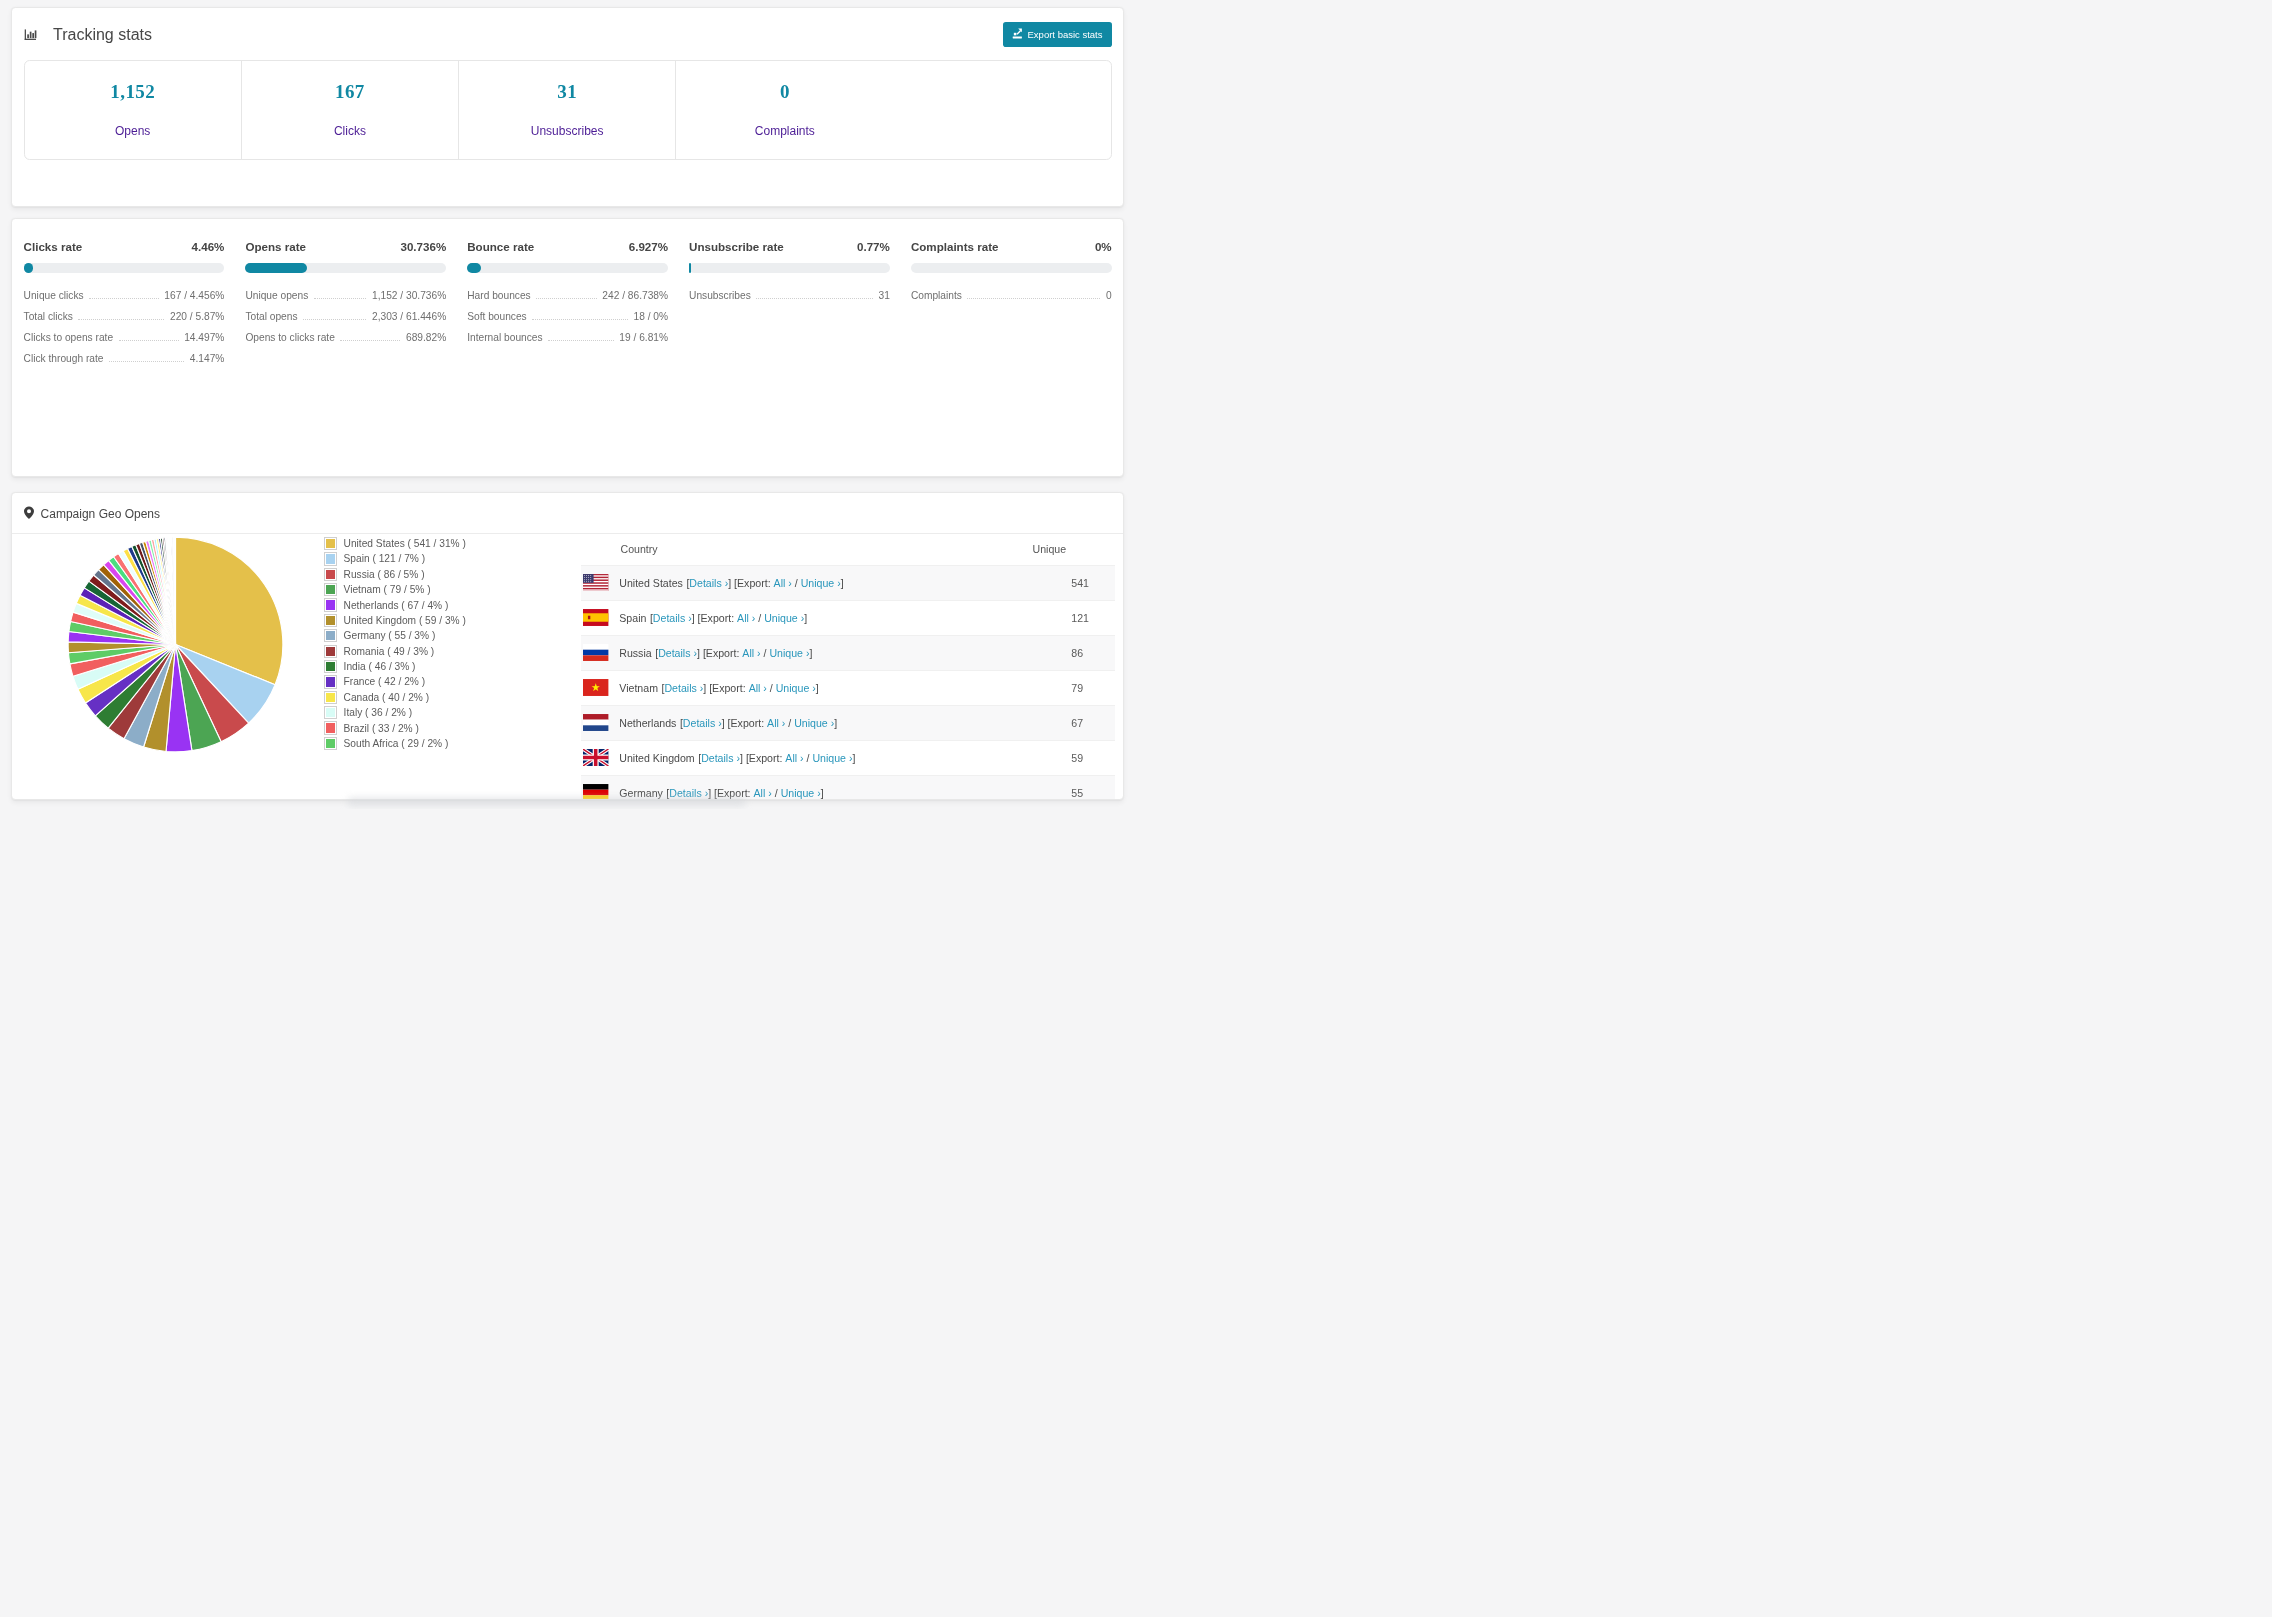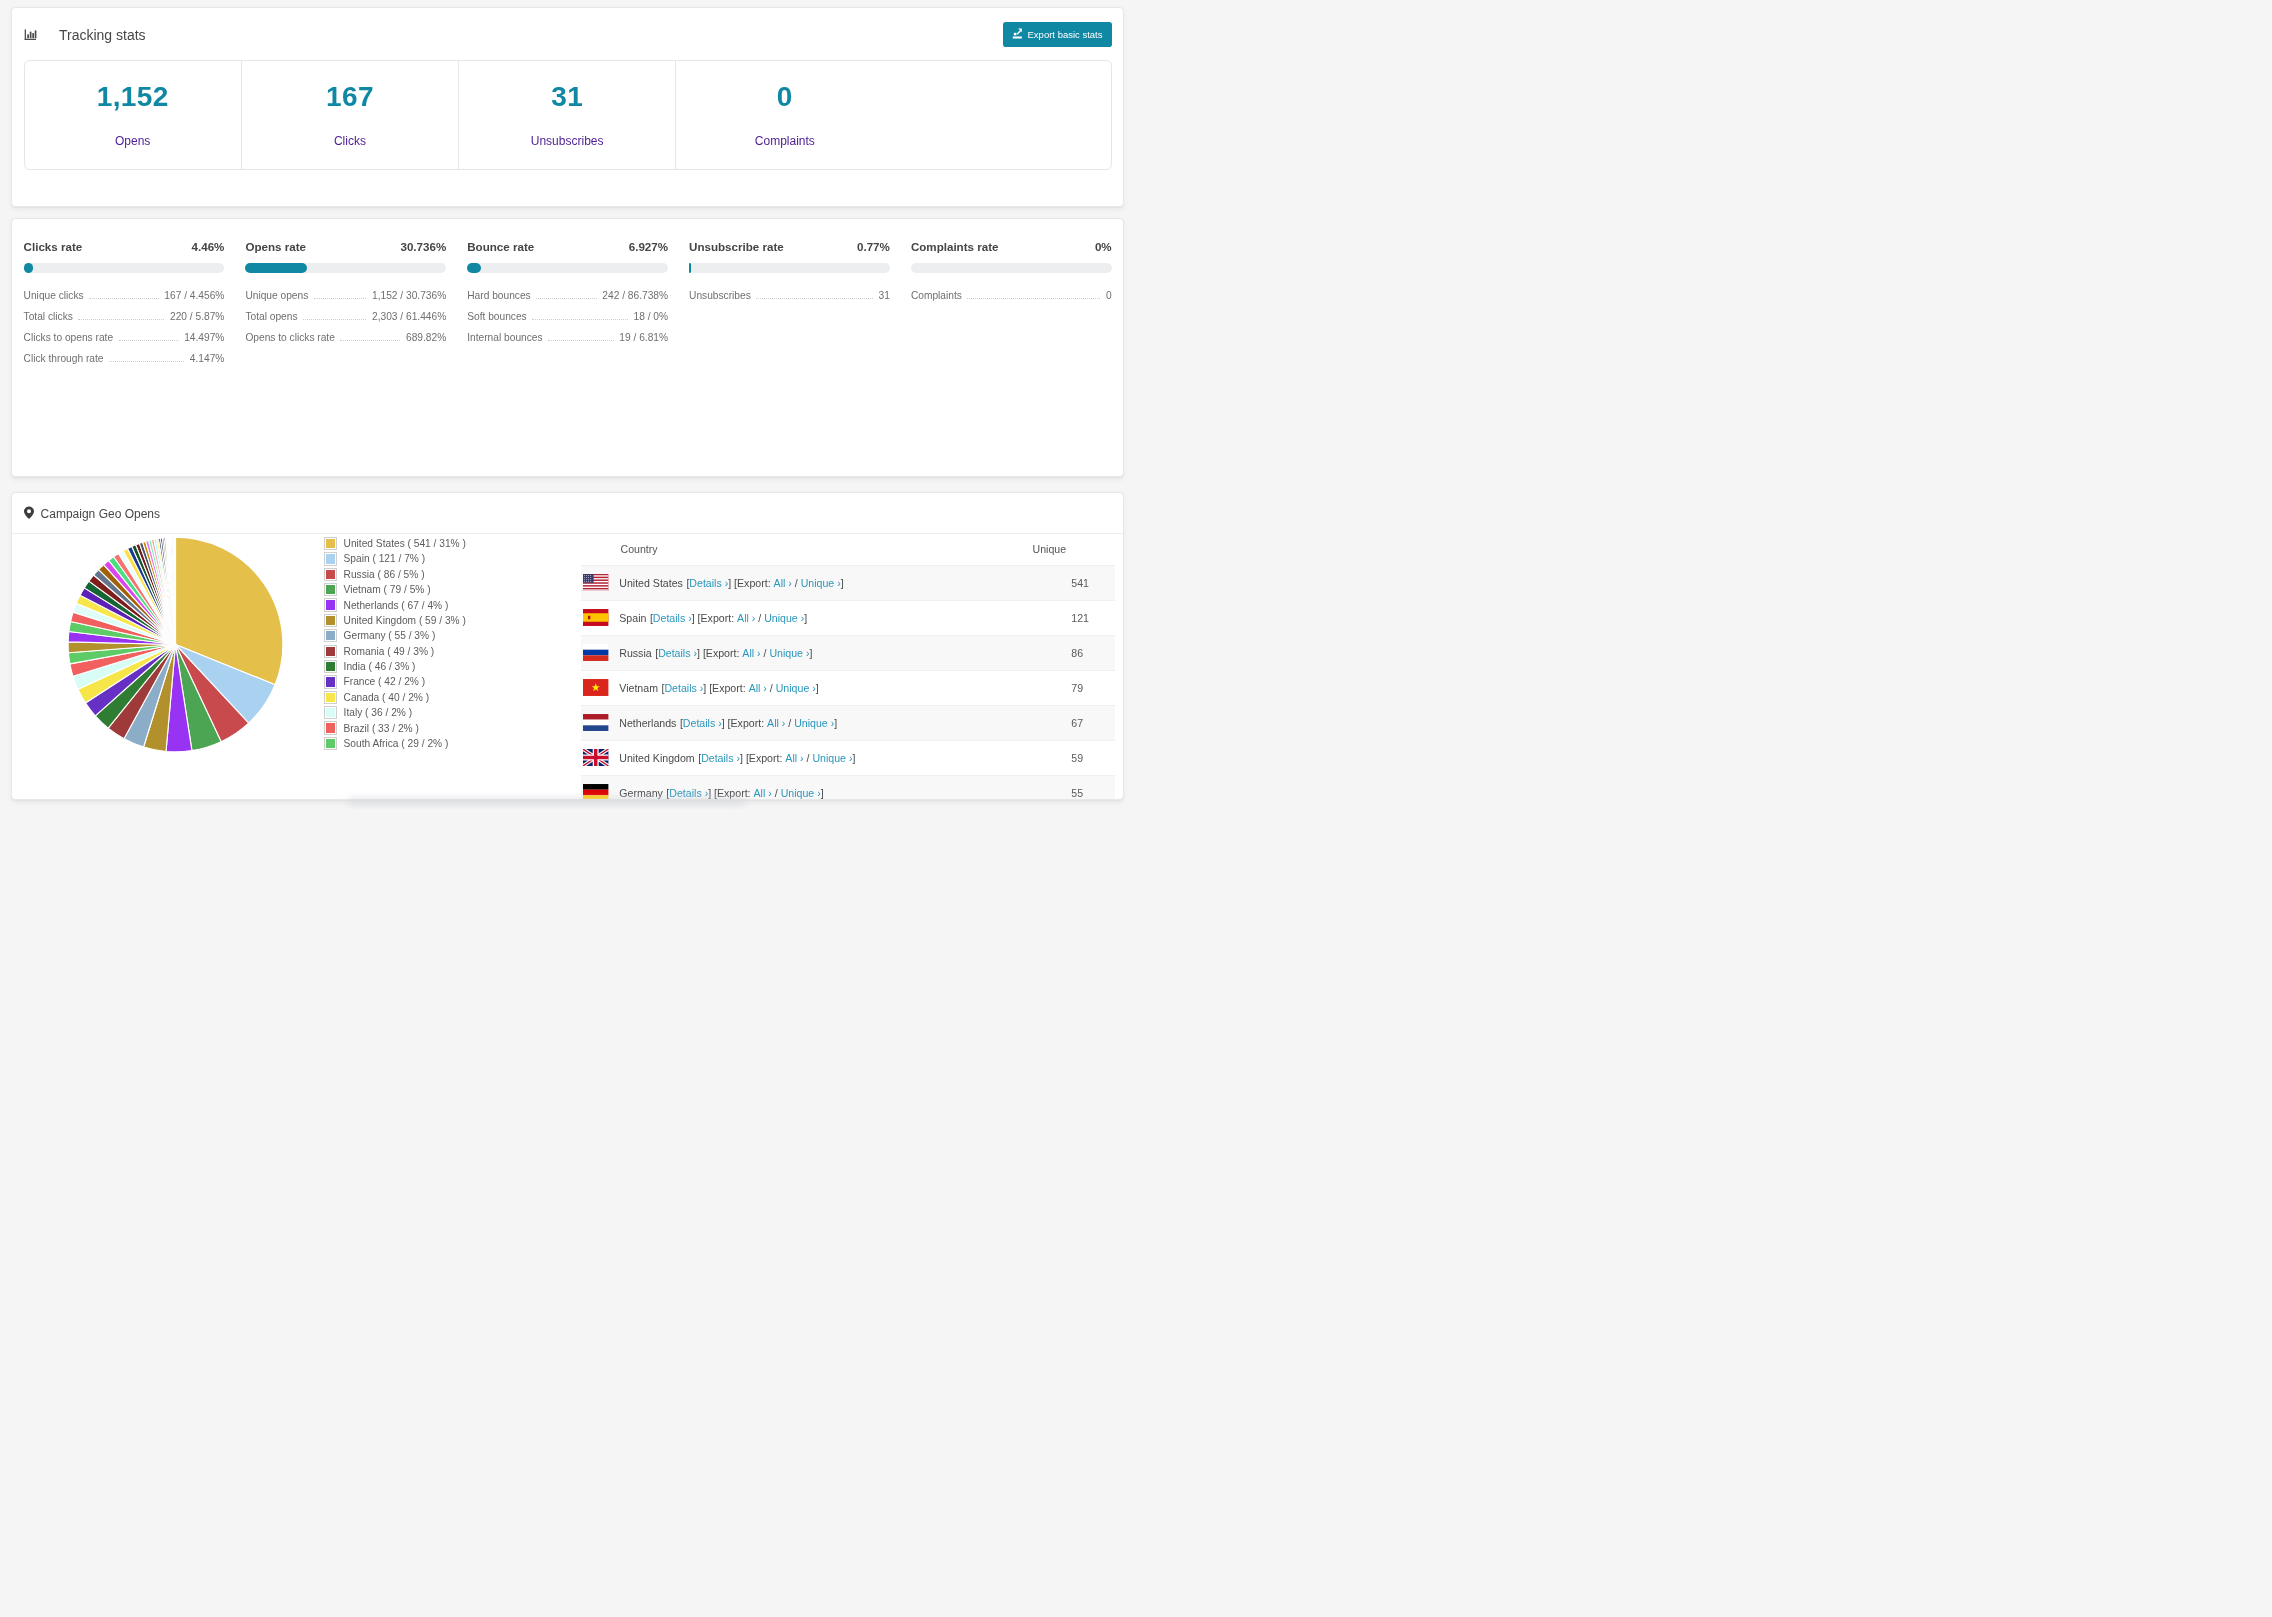--- a/index.html
+++ b/index.html
@@ -16,38 +16,38 @@
     box-shadow:0 0.7px 1.4px rgba(0,0,0,.04),0 2.1px 5.6px rgba(0,0,0,.05);
   }
   #card-tracking{margin-top:7px;height:198px;}
   #card-rates{margin-top:10.6px;height:259px;box-sizing:border-box;}
   #card-geo{margin-top:15.5px;height:306px;overflow:hidden;}
 
   .card-head{
     display:flex;align-items:center;justify-content:space-between;
     padding:14px 11.3px 11.3px;
   }
-  .card-title{display:flex;align-items:center;gap:22px;font-size:14px;color:#474747;}
+  .card-title{display:flex;align-items:center;gap:16px;font-size:16px;color:#474747;}
   .card-title svg{display:block;}
 
   
   .btn-export{
     display:flex;align-items:center;gap:5px;border:none;cursor:pointer;
     background:var(--accent,#1088a3);color:#fff;font-size:9.5px;
     padding:6.4px 9.2px;border-radius:2.8px;font-family:inherit;
   }
 
   
   .stats-box{
     margin:1.4px 11.3px 17px;border:0.7px solid #e6e6e6;border-radius:5.6px;
     display:grid;grid-template-columns:repeat(5,1fr);
   }
   .stat{padding:20px 0 21px;text-align:center;border-right:0.7px solid #e6e6e6;}
   .stat:last-child{border-right:none;}
-  .stat .num{font-size:28px;font-weight:bold;color:var(--accent,#1088a3);letter-spacing:0.4px;}
+  .stat .num{font-size:19px;font-weight:bold;color:var(--accent,#1088a3);letter-spacing:0.4px;font-family:Liberation Serif, serif;}
   .stat .lbl{font-size:12px;color:#4c1d95;margin-top:21px;}
 
   
   #card-rates{padding:21px 11.3px 17px;display:grid;grid-template-columns:repeat(5,1fr);
     column-gap:21px;row-gap:30px;align-content:start;}
   .rate-head{display:flex;justify-content:space-between;align-items:baseline;}
   .rate-title,.rate-value{font-size:11.6px;font-weight:bold;color:#454545;}
   .bar{margin-top:10.6px;height:10px;background:#eceef0;border-radius:5px;}
   .bar .fill{height:100%;background:var(--accent,#1088a3);border-radius:5px;}
   .krows{margin-top:17px;}

